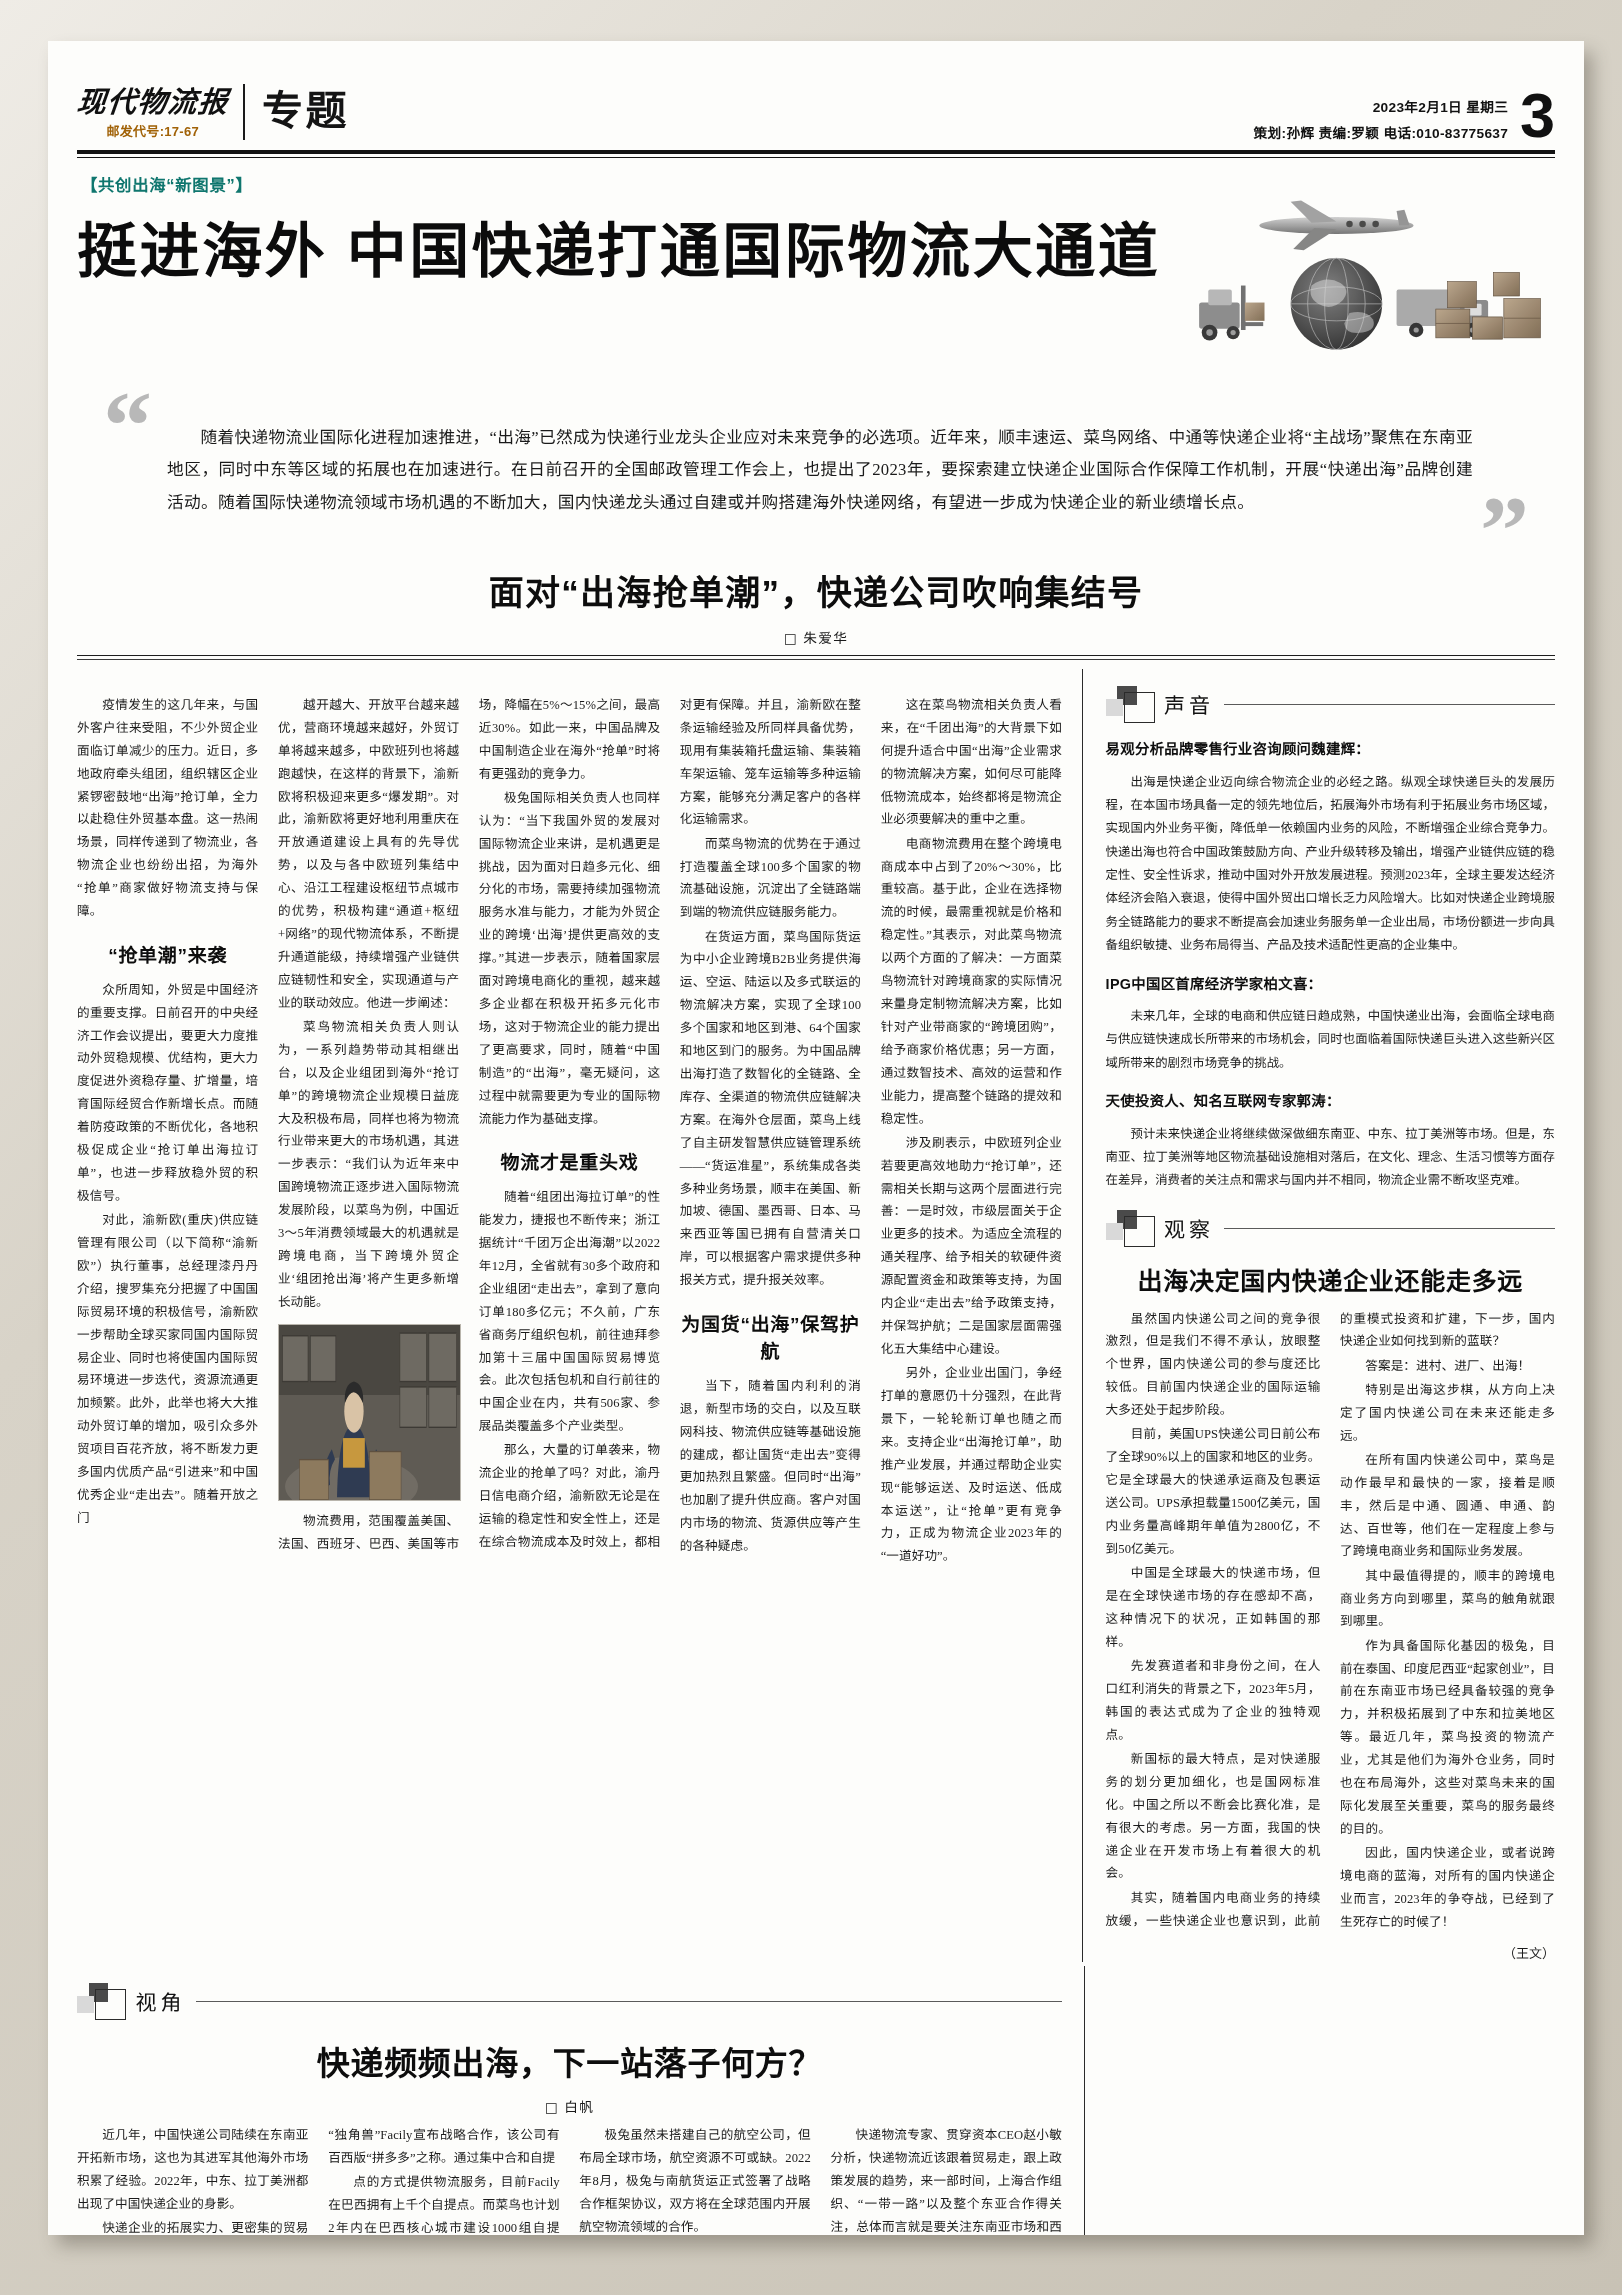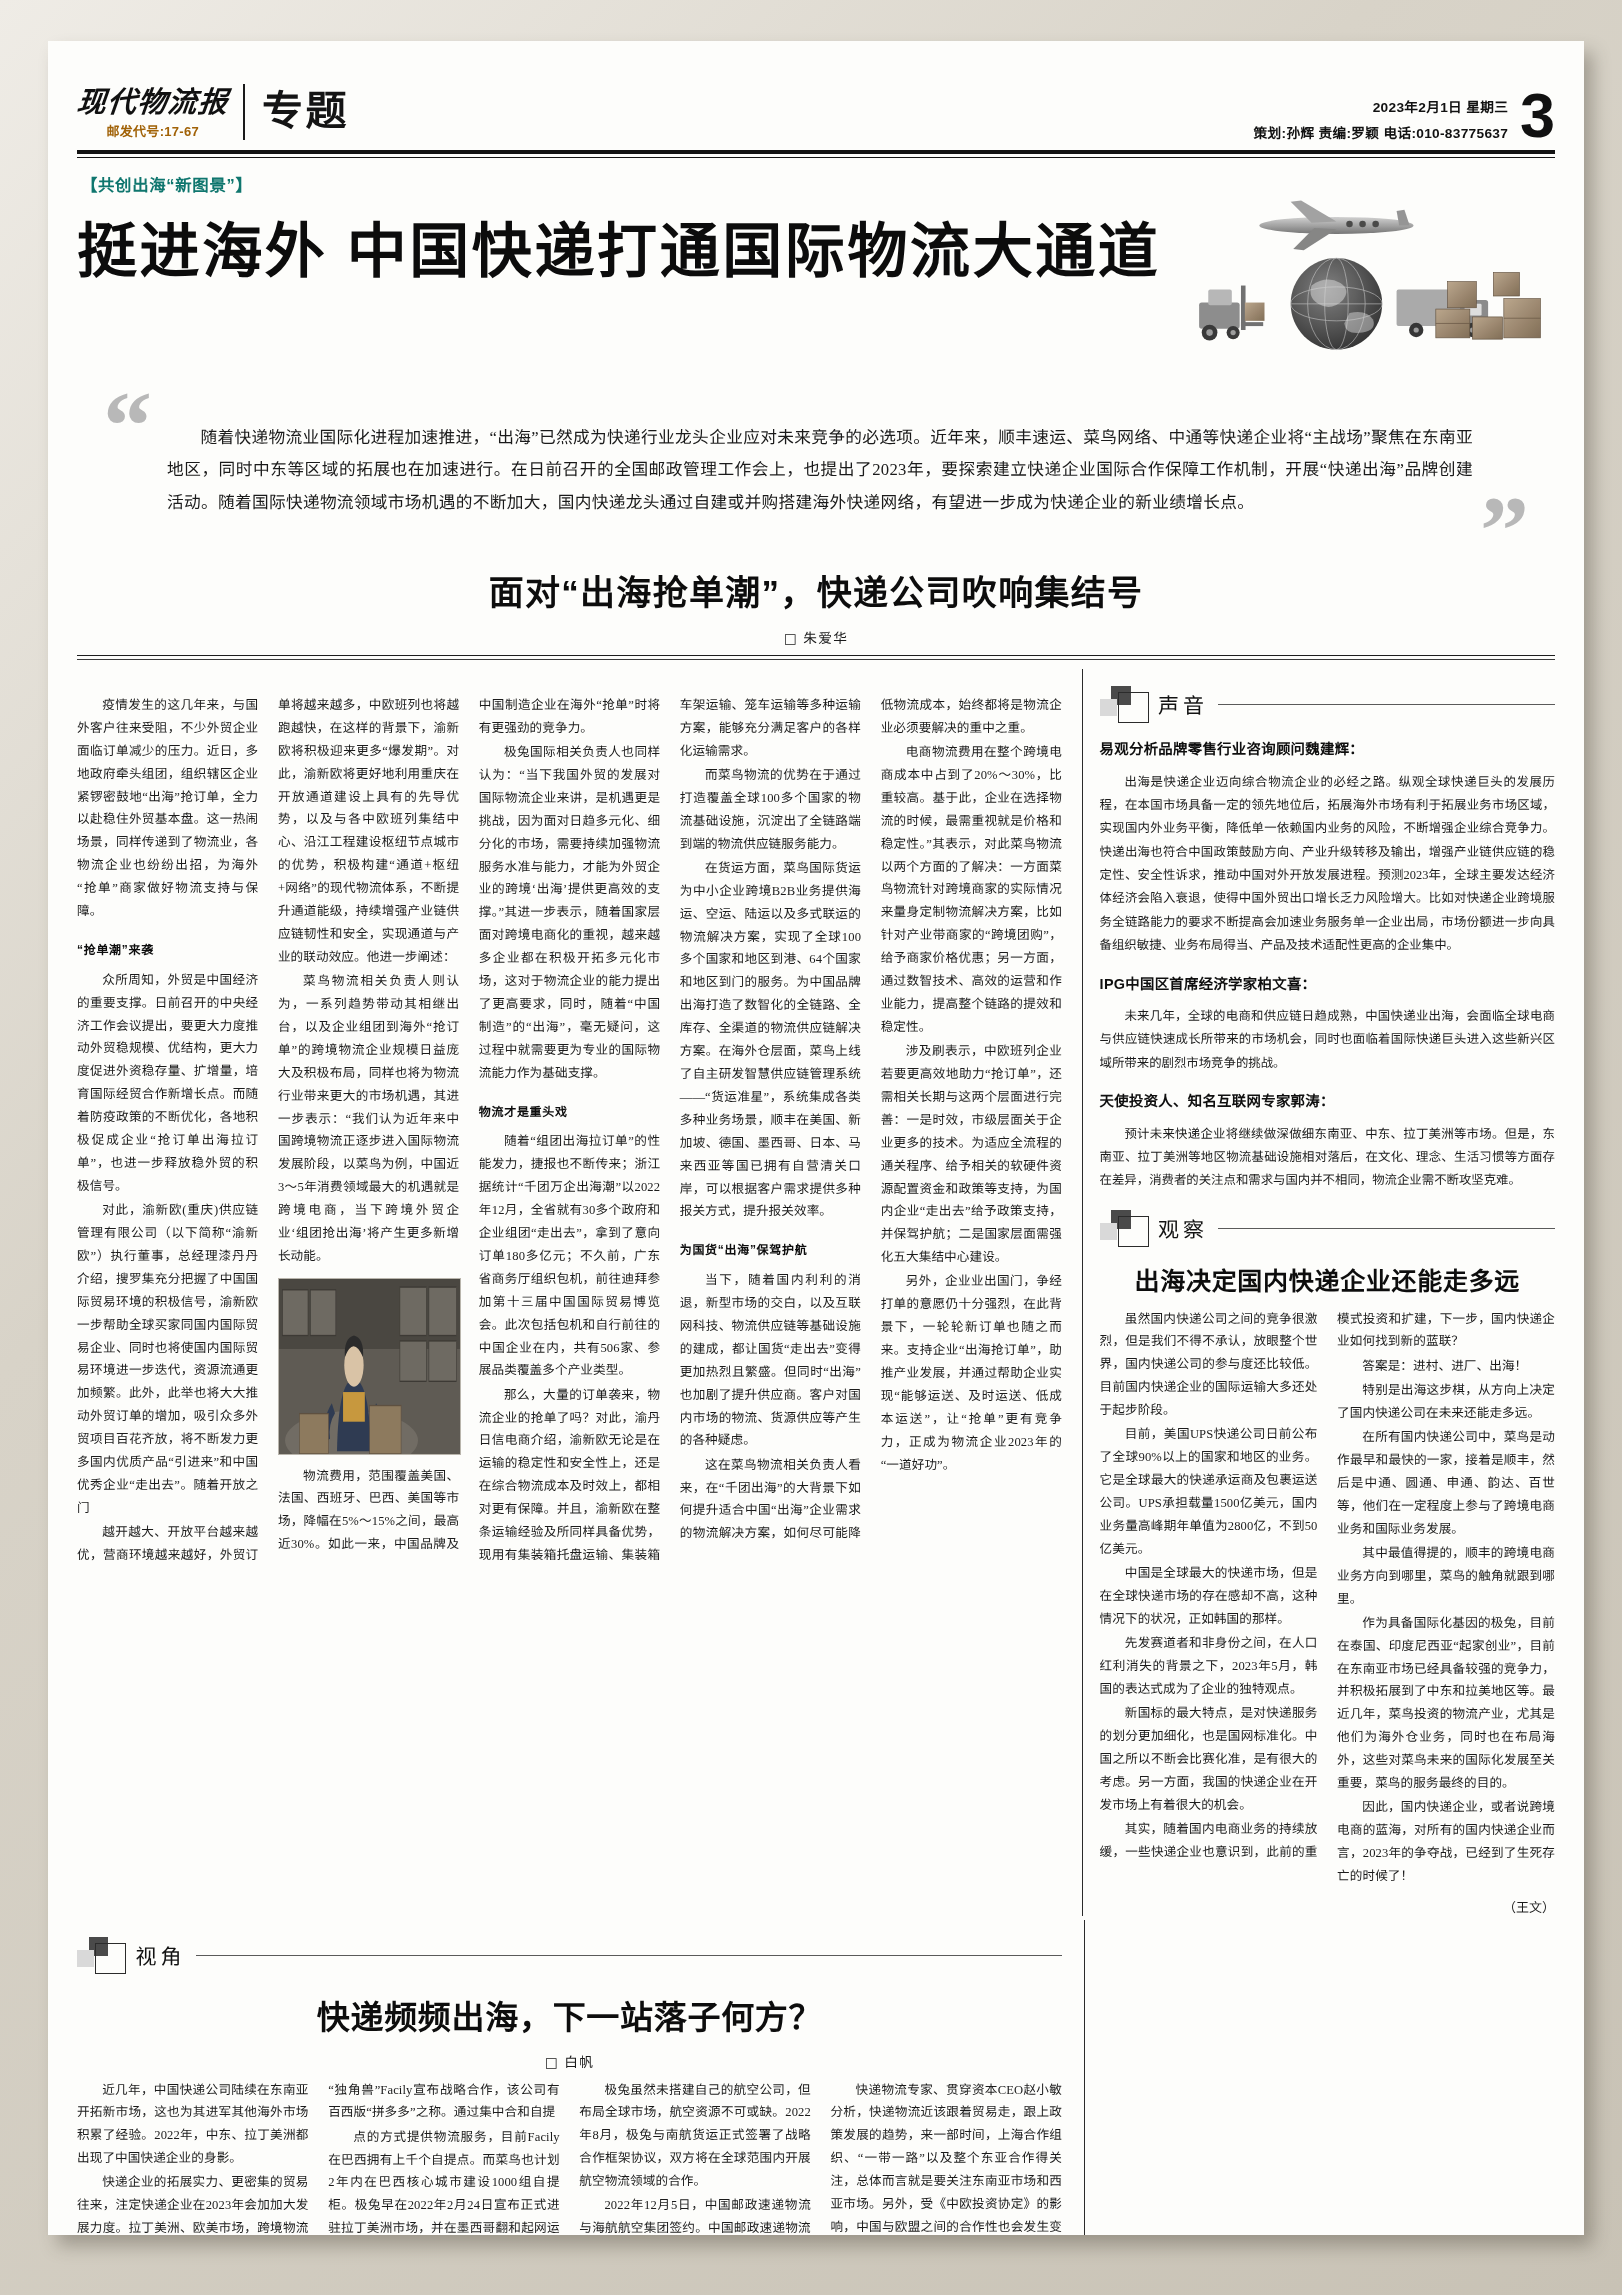--- a/index.html
+++ b/index.html
@@ -114,21 +114,21 @@
   .cols2{column-count:2;column-gap:19.6px;}
 
   .bodytext{
     font-family:"Liberation Serif","DejaVu Serif",serif;
     font-size:12.6px;line-height:1.82;color:#1b1b1b;
     text-align:justify;text-indent:2em;letter-spacing:0.1px;
     margin:0 0 1.3px 0;
   }
   .subhead{
     font-family:"Liberation Sans",sans-serif;font-weight:700;
-    font-size:12px;color:#0d0d0d;
+    font-size:19px;color:#0d0d0d;text-align:center;
     margin:17px 0 11.8px 0;letter-spacing:0.7px;text-indent:0;
     break-inside:avoid;
   }
   .photo{
     width:100%;height:175px;margin:10.5px 0 9.2px 0;break-inside:avoid;
     background:#6e6a62;position:relative;overflow:hidden;border:0.7px solid #b9b5ac;
   }
 
   
   .secmark{display:flex;align-items:center;gap:10.5px;margin:17px 0 3.9px 0;}
@@ -161,21 +161,21 @@
     font-size:25px;text-align:center;color:#0d0d0d;letter-spacing:0.7px;margin:14.4px 0 10.5px 0;
   }
   .credit{
     text-align:right;font-family:"Liberation Serif",serif;font-size:13px;color:#1b1b1b;margin-top:9px;
   }
   .bottom-zone{display:flex;gap:22px;margin-top:3.9px;}
   .bz-left{flex:0 0 985px;}
   .bz-right{flex:1;border-left:0.7px solid #2a2a2a;padding-left:19.6px;}
   .main-zone{display:flex;gap:19.6px;}
   .mz-left{flex:0 0 985px;}
-  .mz-right{flex:1;padding-left:17px;border-left:0.7px solid #2a2a2a;}
+  .mz-right{flex:1;padding-left:23px;border-left:0.7px solid #2a2a2a;}
 </style>
 </head>
 <body>
 
 <div class="page-shadow">
 <div class="paper">
 
   <div class="masthead">
     <div class="mh-left">
       <div class="mh-logo">

